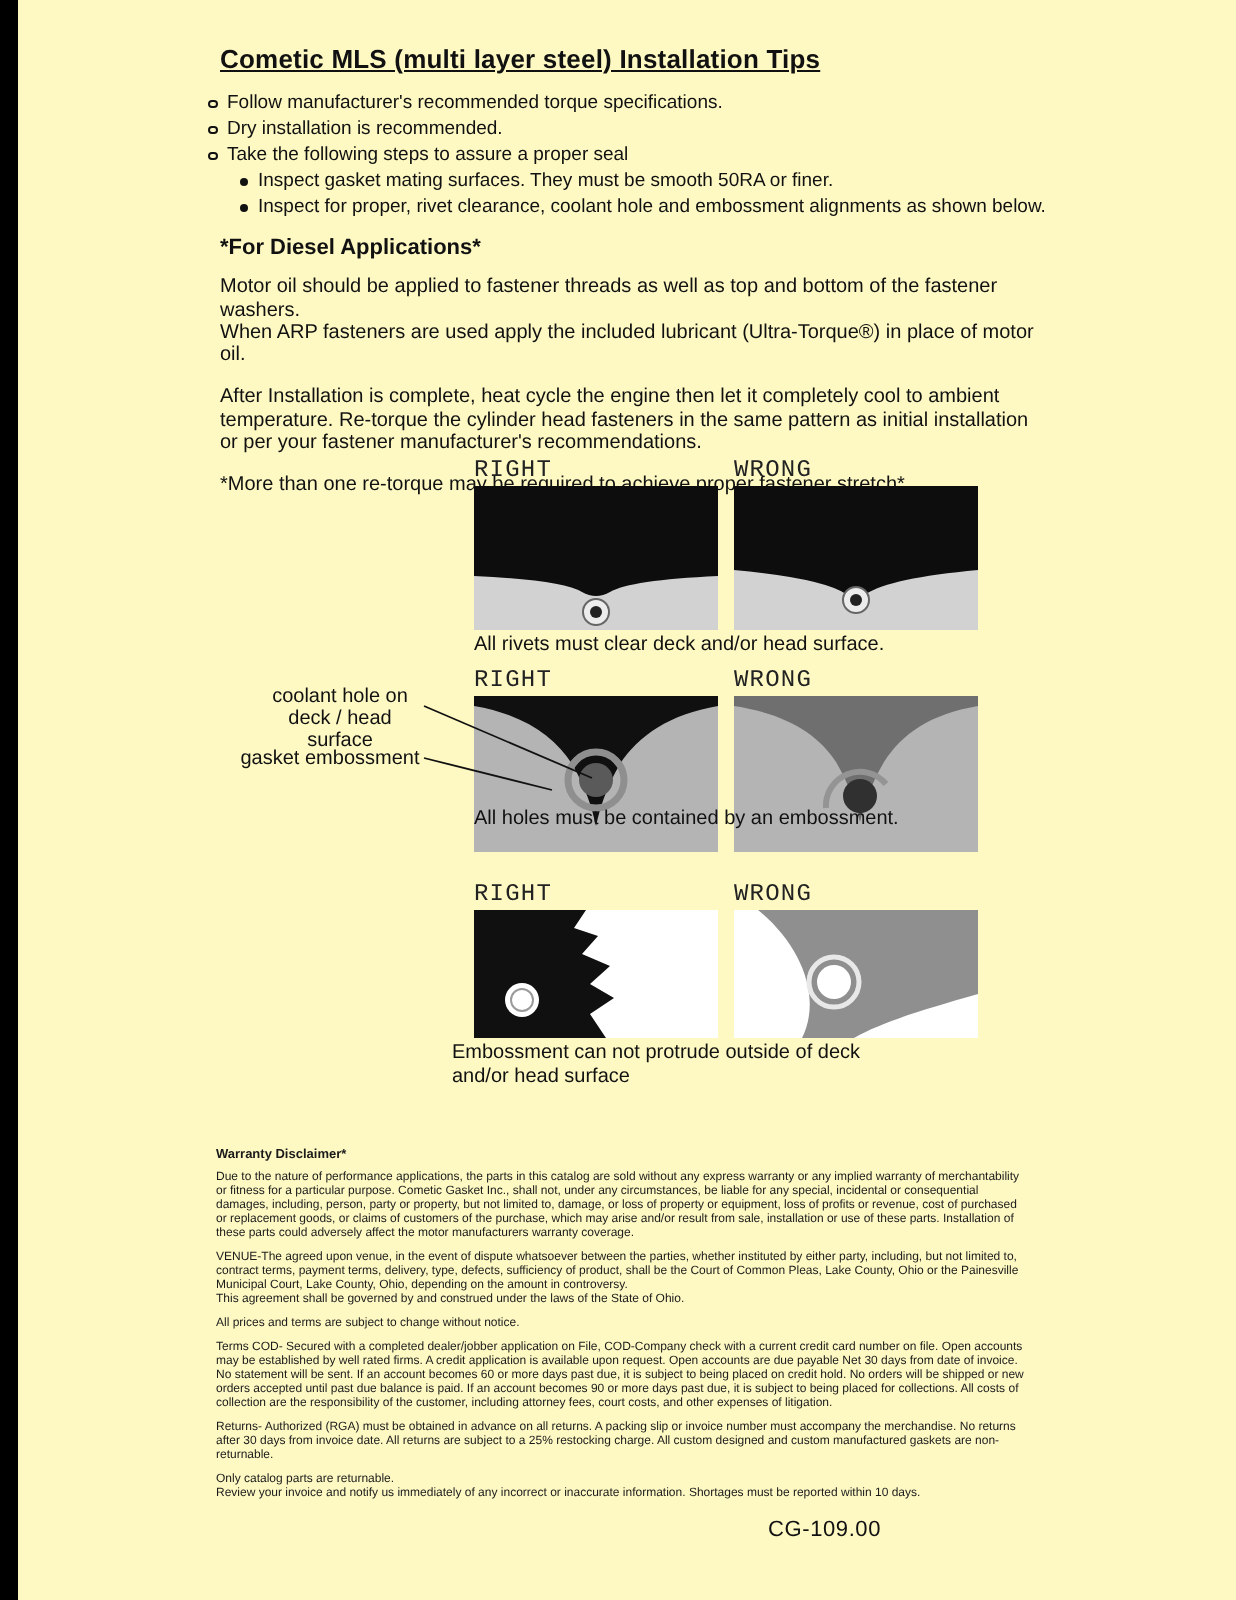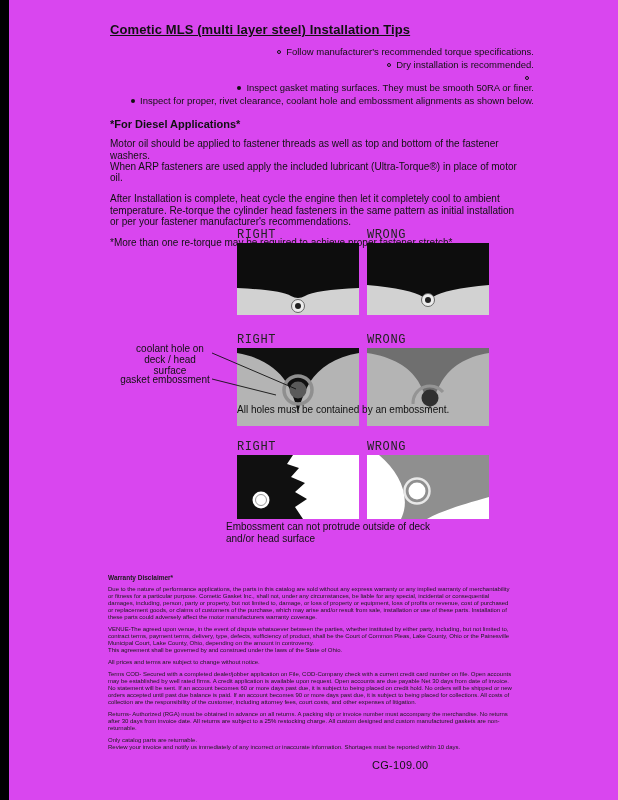--- a/index.html
+++ b/index.html
@@ -4,71 +4,72 @@
 <style>
   * { margin:0; padding:0; box-sizing:border-box; }
   html,body { width:618px; height:800px; }
   body {
     background:#ffffff;
     font-family:"Liberation Sans","DejaVu Sans",sans-serif;
     color:#111;
     position:relative;
     overflow:hidden;
   }
-  .page { position:absolute; left:0; top:0; width:618px; height:800px; background:#d946ef; }
+  .page { position:absolute; left:0; top:0; width:618px; height:800px; background:#fef9c3; }
   .left-strip { position:absolute; left:0; top:0; width:9px; height:800px; background:#000; }
 
   .title {
     position:absolute; left:110px; top:22px;
     font-size:13px; font-weight:bold; text-decoration:underline;
     letter-spacing:0.1px;
   }
 
   .bullets { position:absolute; left:104px; top:47px; width:430px; font-size:9.5px; }
-  .b-row { display:flex; margin-bottom:2.5px; line-height:10.5px;justify-content:flex-end; }
+  .b-row { display:flex; margin-bottom:2.5px; line-height:10.5px; }
   .b-row.sub { margin-left:16px; }
   .marker-circle { flex:none; width:4.5px; height:4.5px; border:1px solid #111; border-radius:50%; margin:2.5px 5px 0 0; }
   .marker-dot { flex:none; width:4px; height:4px; background:#111; border-radius:50%; margin:3px 5px 0 0; }
 
   .diesel { position:absolute; left:110px; top:119px; width:412px; font-size:10px; line-height:11.3px; }
   .diesel .heading { font-size:11px; font-weight:bold; margin-bottom:8px; }
   .diesel p { margin-bottom:10px; white-space:pre-line; }
 
   .dhead { position:absolute; width:122px; text-align:left; font-size:12px; color:#222; letter-spacing:0.6px;font-family:Liberation Mono, monospace; }
   .dimg  { position:absolute; display:block; }
   .dcap  { position:absolute; font-size:10px; line-height:12px; white-space:pre-line; }
 
   .ann { position:absolute; font-size:10px; line-height:11px; text-align:center; white-space:pre-line; }
   .ann-lines { position:absolute; left:208px; top:345px; }
 
   .legal { position:absolute; left:108px; top:574px; width:406px; font-size:6px; line-height:7px; color:#1a1a1a; }
   .legal .heading { font-size:6.5px; font-weight:bold; margin-bottom:5px; }
   .legal p { margin-bottom:5px; white-space:pre-line; }
 
-  .footer-code { position:absolute; left:372px; top:759px; font-size:11px; letter-spacing:0.3px; }
+  .footer-code { position:absolute; left:384px; top:759px; font-size:11px; letter-spacing:0.3px; }
 </style>
 </head>
 <body>
 
 <div class="page">
   <div class="left-strip"></div>
 
   <div class="title">Cometic MLS (multi layer steel) Installation Tips</div>
 
   <div class="bullets">
     <div class="b-row">
       <span class="marker-circle"></span>
       <span>Follow manufacturer's recommended torque specifications.</span>
     </div>
     <div class="b-row">
       <span class="marker-circle"></span>
       <span>Dry installation is recommended.</span>
     </div>
     <div class="b-row">
       <span class="marker-circle"></span>
+      <span>Take the following steps to assure a proper seal</span>
     </div>
     <div class="b-row sub">
       <span class="marker-dot"></span>
       <span>Inspect gasket mating surfaces.  They must be smooth 50RA or finer.</span>
     </div>
     <div class="b-row sub">
       <span class="marker-dot"></span>
       <span>Inspect for proper, rivet clearance, coolant hole and embossment alignments as shown below.</span>
     </div>
   </div>
@@ -93,20 +94,21 @@
     <circle cx="61" cy="63" r="3" fill="#222"></circle>
   </svg>
 
   <svg class="dimg" style="left:367px; top:243px" width="122" height="72" viewBox="0 0 122 72">
     <rect width="122" height="72" fill="#0d0d0d"></rect>
     <path d="M0,42 Q44,46 56,54 Q61,60 66,54 Q78,46 122,42 L122,72 L0,72 Z" fill="#d2d2d2"></path>
     <circle cx="61" cy="57" r="6.5" fill="#ececec" stroke="#666" stroke-width="1"></circle>
     <circle cx="61" cy="57" r="3" fill="#222"></circle>
   </svg>
 
+  <div class="dcap" style="left:237px; top:317px">All rivets must clear deck and/or head surface.</div>
 
   <div class="dhead" style="left:237px; top:333px">RIGHT</div>
   <div class="dhead" style="left:367px; top:333px">WRONG</div>
 
   <svg class="dimg" style="left:237px; top:348px" width="122" height="78" viewBox="0 0 122 78">
     <rect width="122" height="78" fill="#b4b4b4"></rect>
     <path d="M0,0 L122,0 L122,5 C98,9 82,20 73,34 C66,46 63,56 61,65 C59,56 56,46 49,34 C40,20 24,9 0,5 Z" fill="#101010"></path>
     <circle cx="61" cy="42" r="14" fill="none" stroke="#8f8f8f" stroke-width="3.5"></circle>
     <circle cx="61" cy="42" r="8.5" fill="#5a5a5a"></circle>
   </svg>

